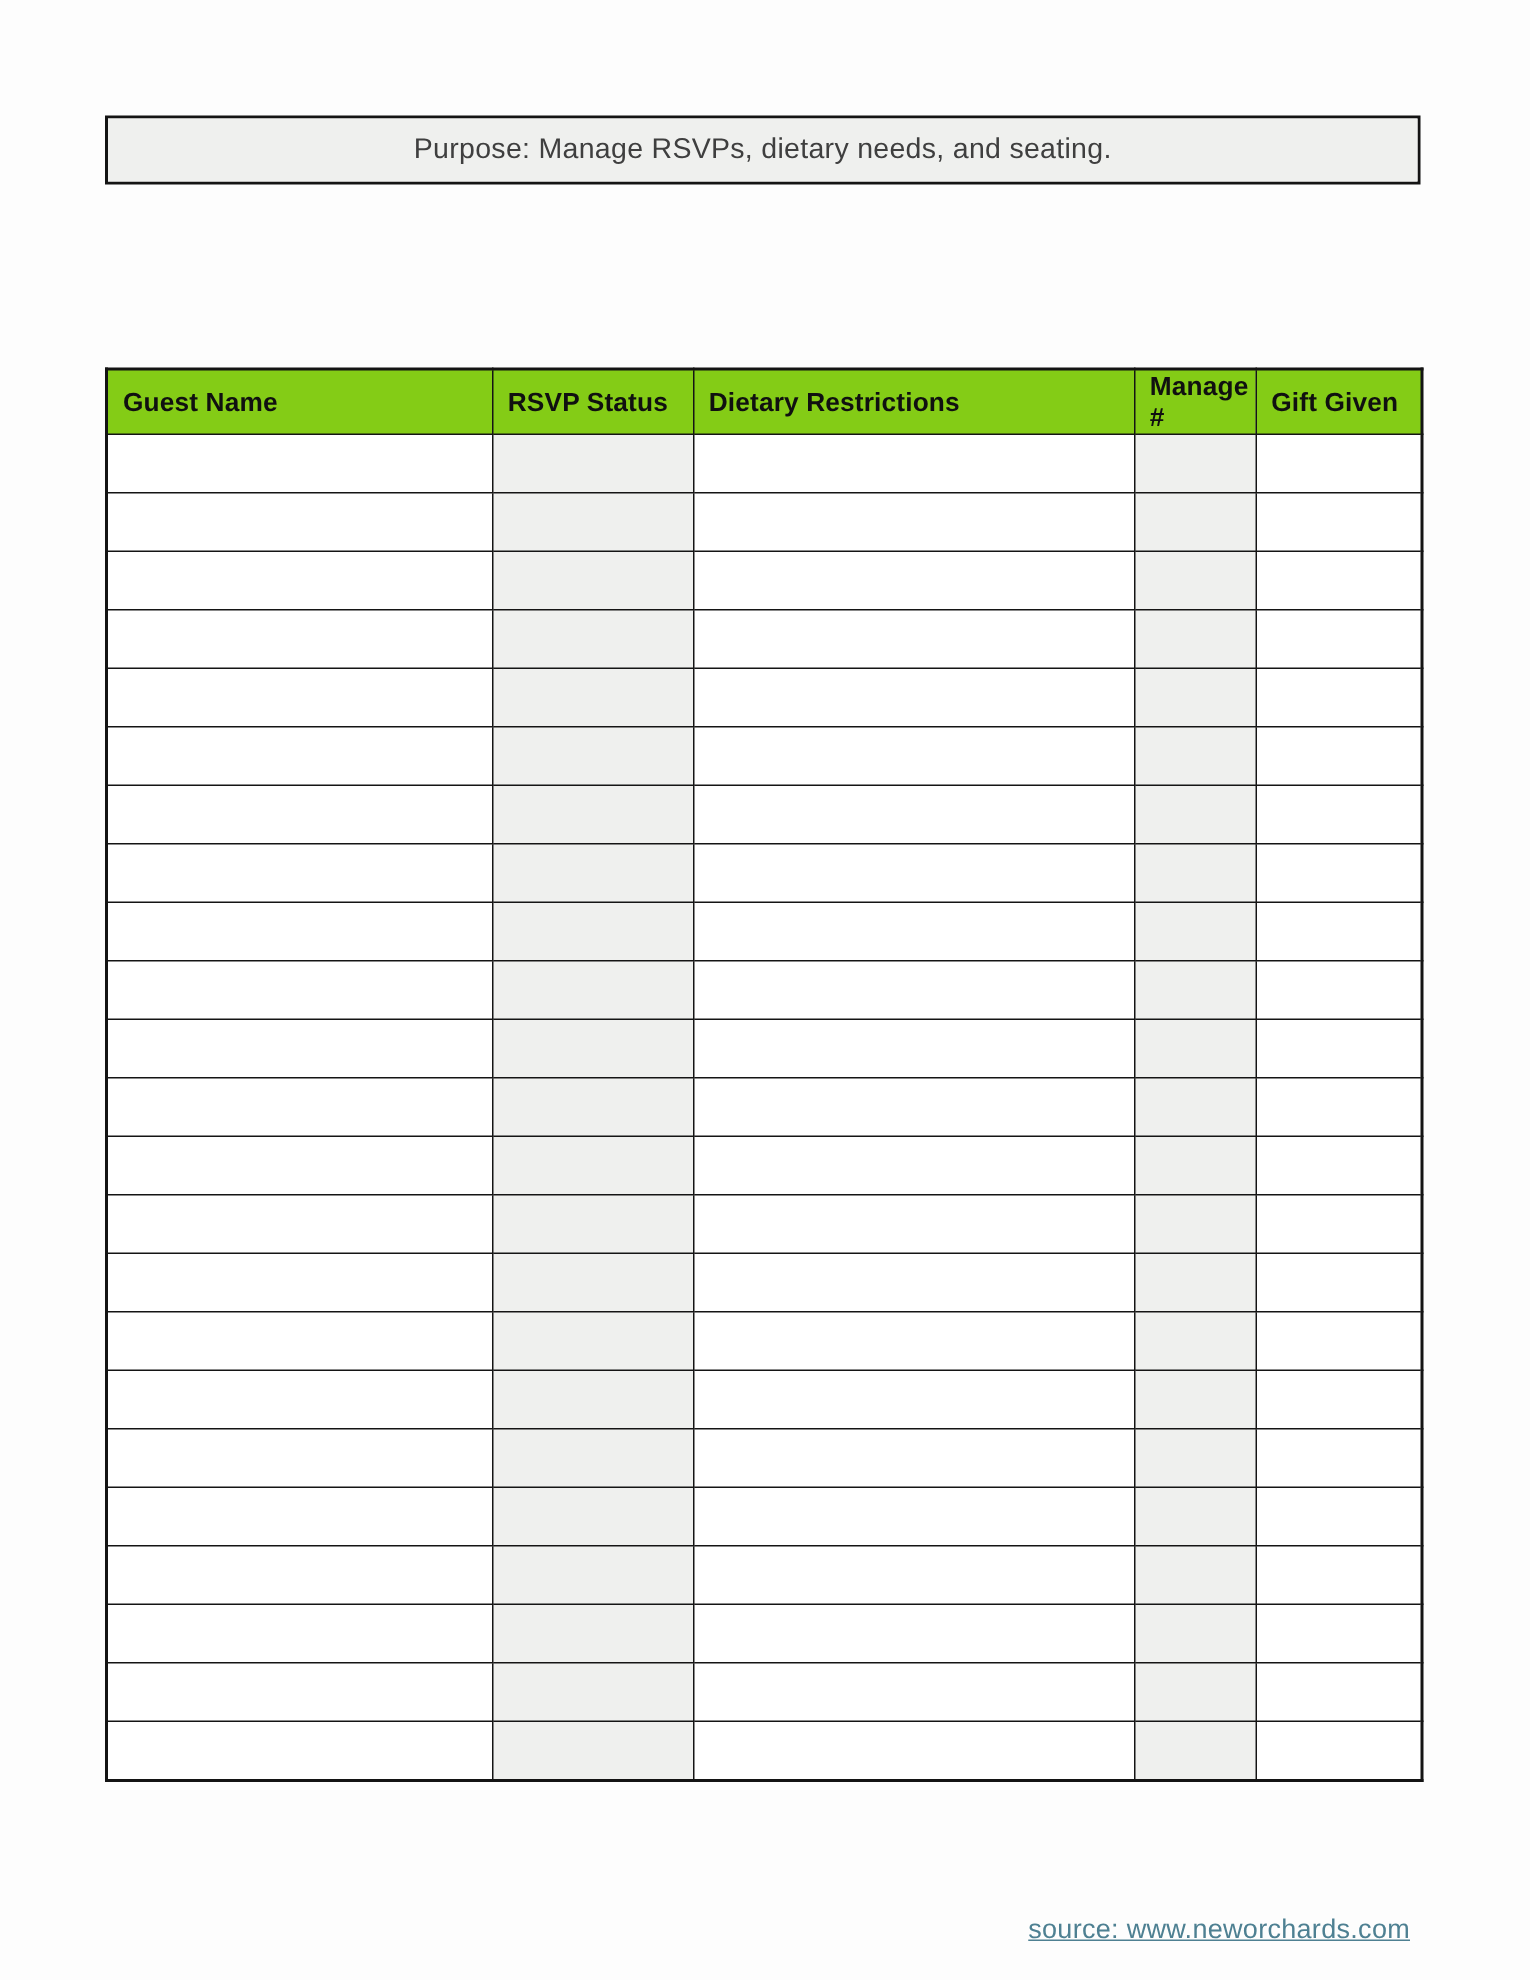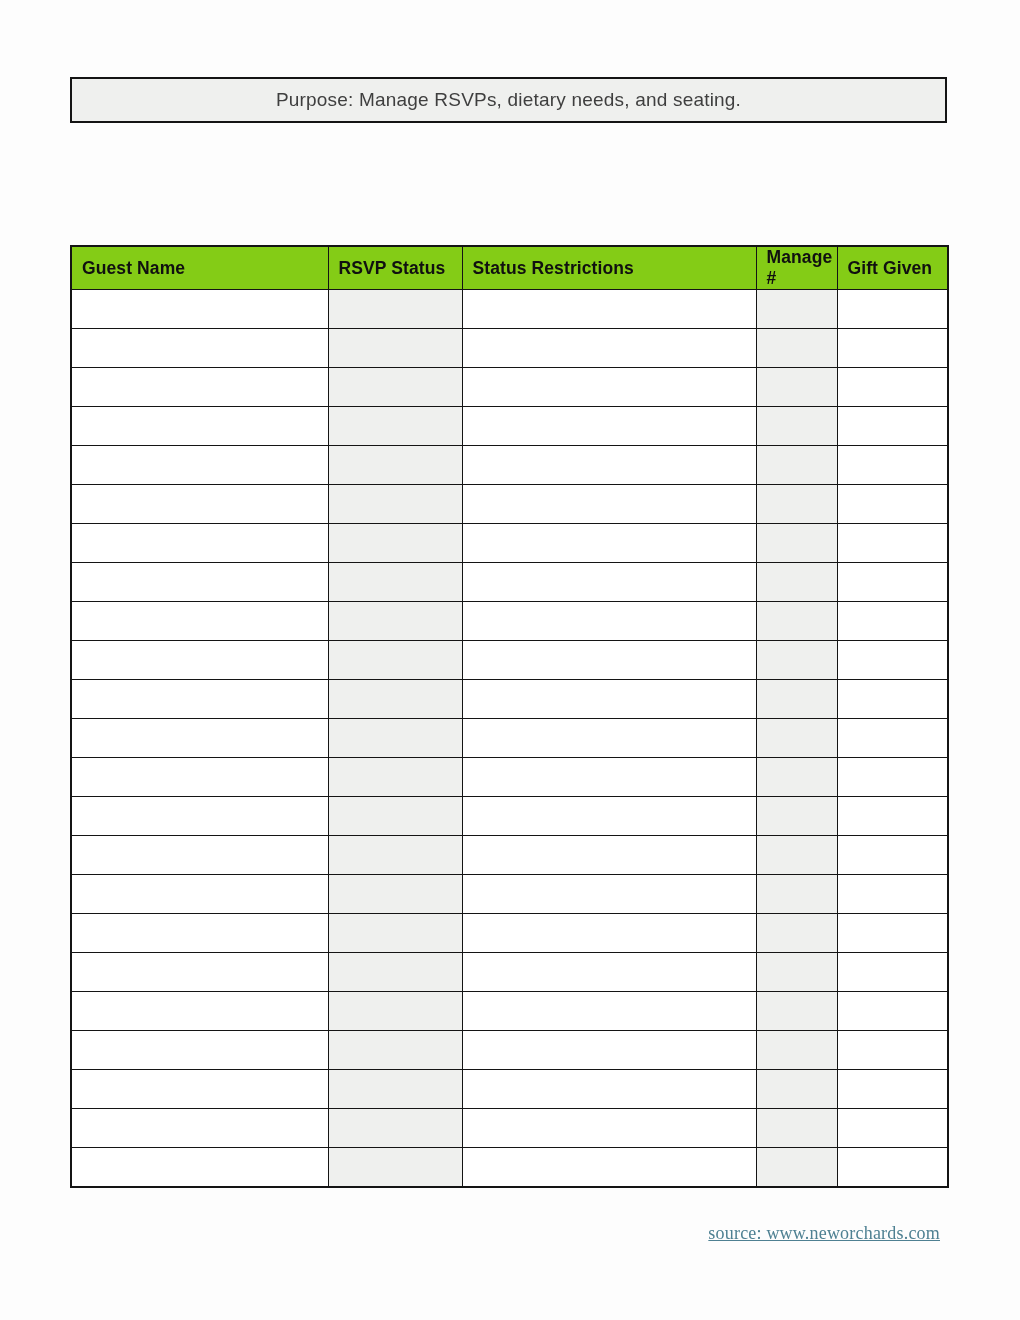--- a/index.html
+++ b/index.html
@@ -87,25 +87,24 @@
     background: #ffffff;
     padding: 0 6px;
     font-size: 16px;
   }
   table.guest-table td.shaded {
     background: #eff0ee;
   }
   
   .footer-source {
     position: absolute;
-    top: 1223px;
+    top: 1276px;
     left: 0;
     width: 940px;
     text-align: right;
-    font-family: Liberation Serif, serif;
   }
   .footer-source a {
     font-size: 18px;
     color: #4e8092;
     text-decoration: underline;
     letter-spacing: 0.2px;
     cursor: pointer;
   }
 </style>
 </head>
@@ -124,21 +123,21 @@
         <col style="width: 257px;">
         <col style="width: 134px;">
         <col style="width: 294px;">
         <col style="width: 81px;">
         <col style="width: 111px;">
       </colgroup>
     <thead>
       <tr>
           <th>Guest Name</th>
           <th>RSVP Status</th>
-          <th>Status Restrictions</th>
+          <th>Dietary Restrictions</th>
           <th>Manage #</th>
           <th>Gift Given</th>
         </tr>
     </thead>
     <tbody>
         <tr>
           <td></td>
           <td class="shaded"></td>
           <td></td>
           <td class="shaded"></td>

